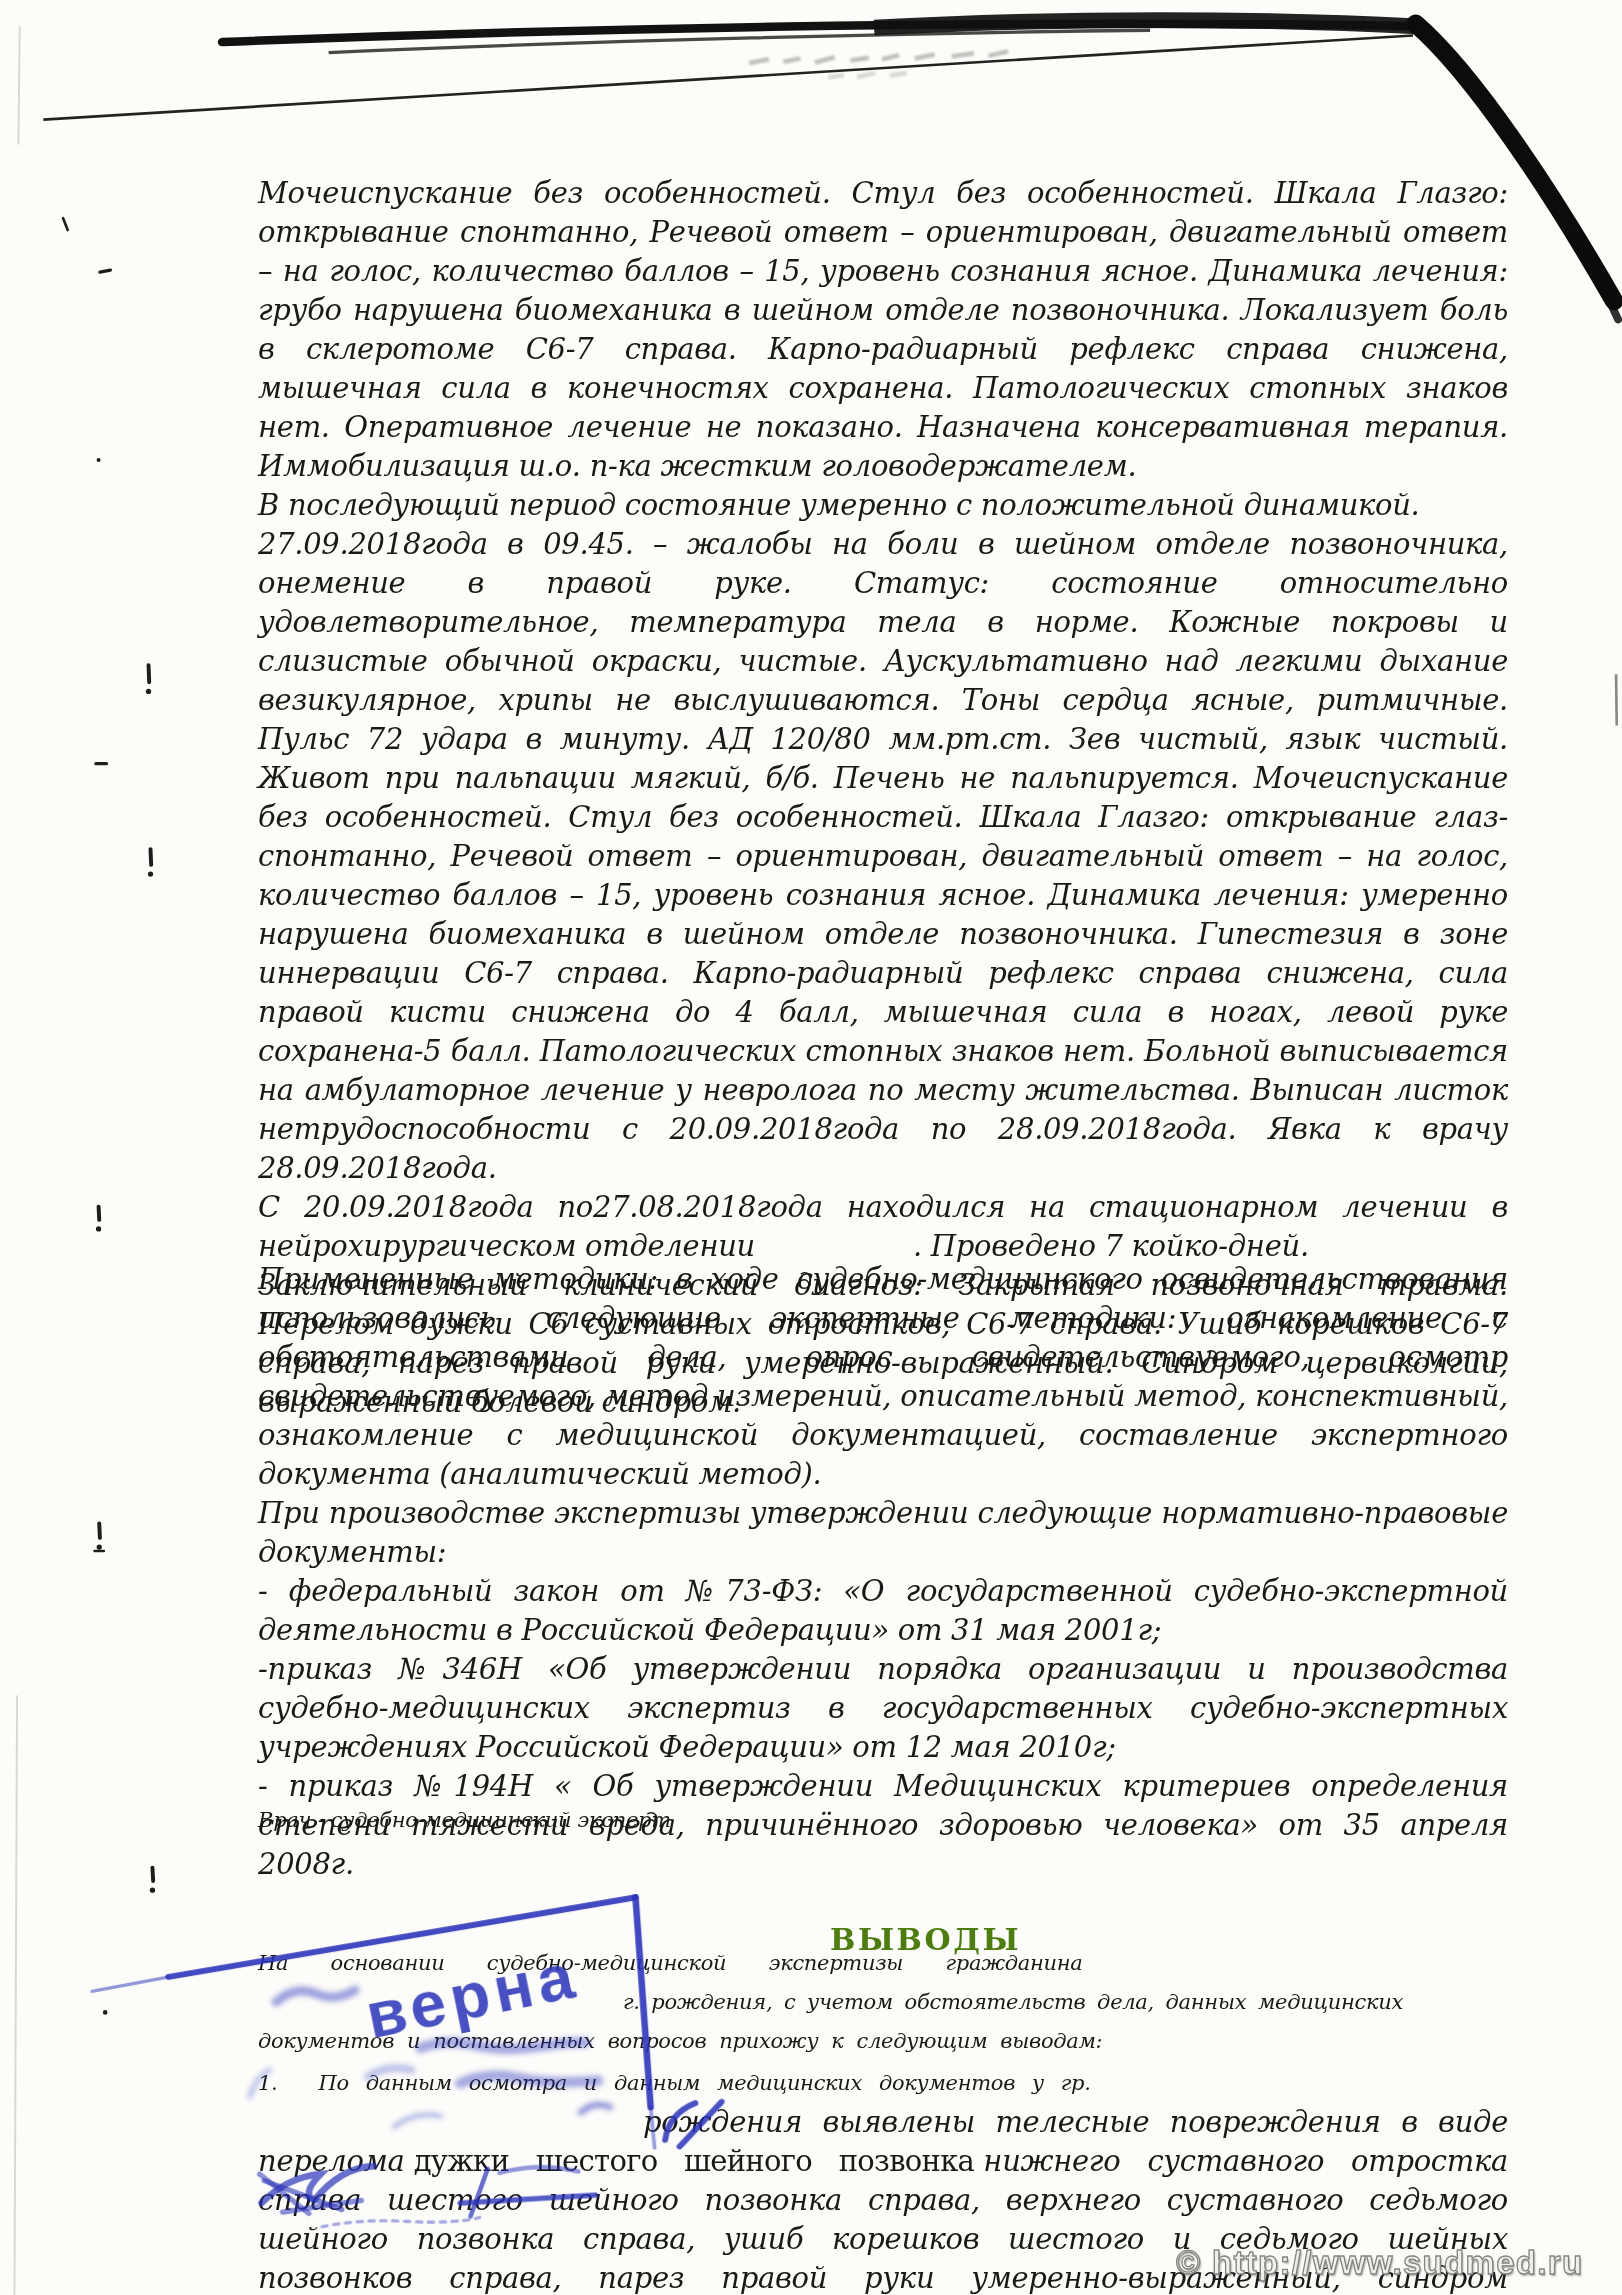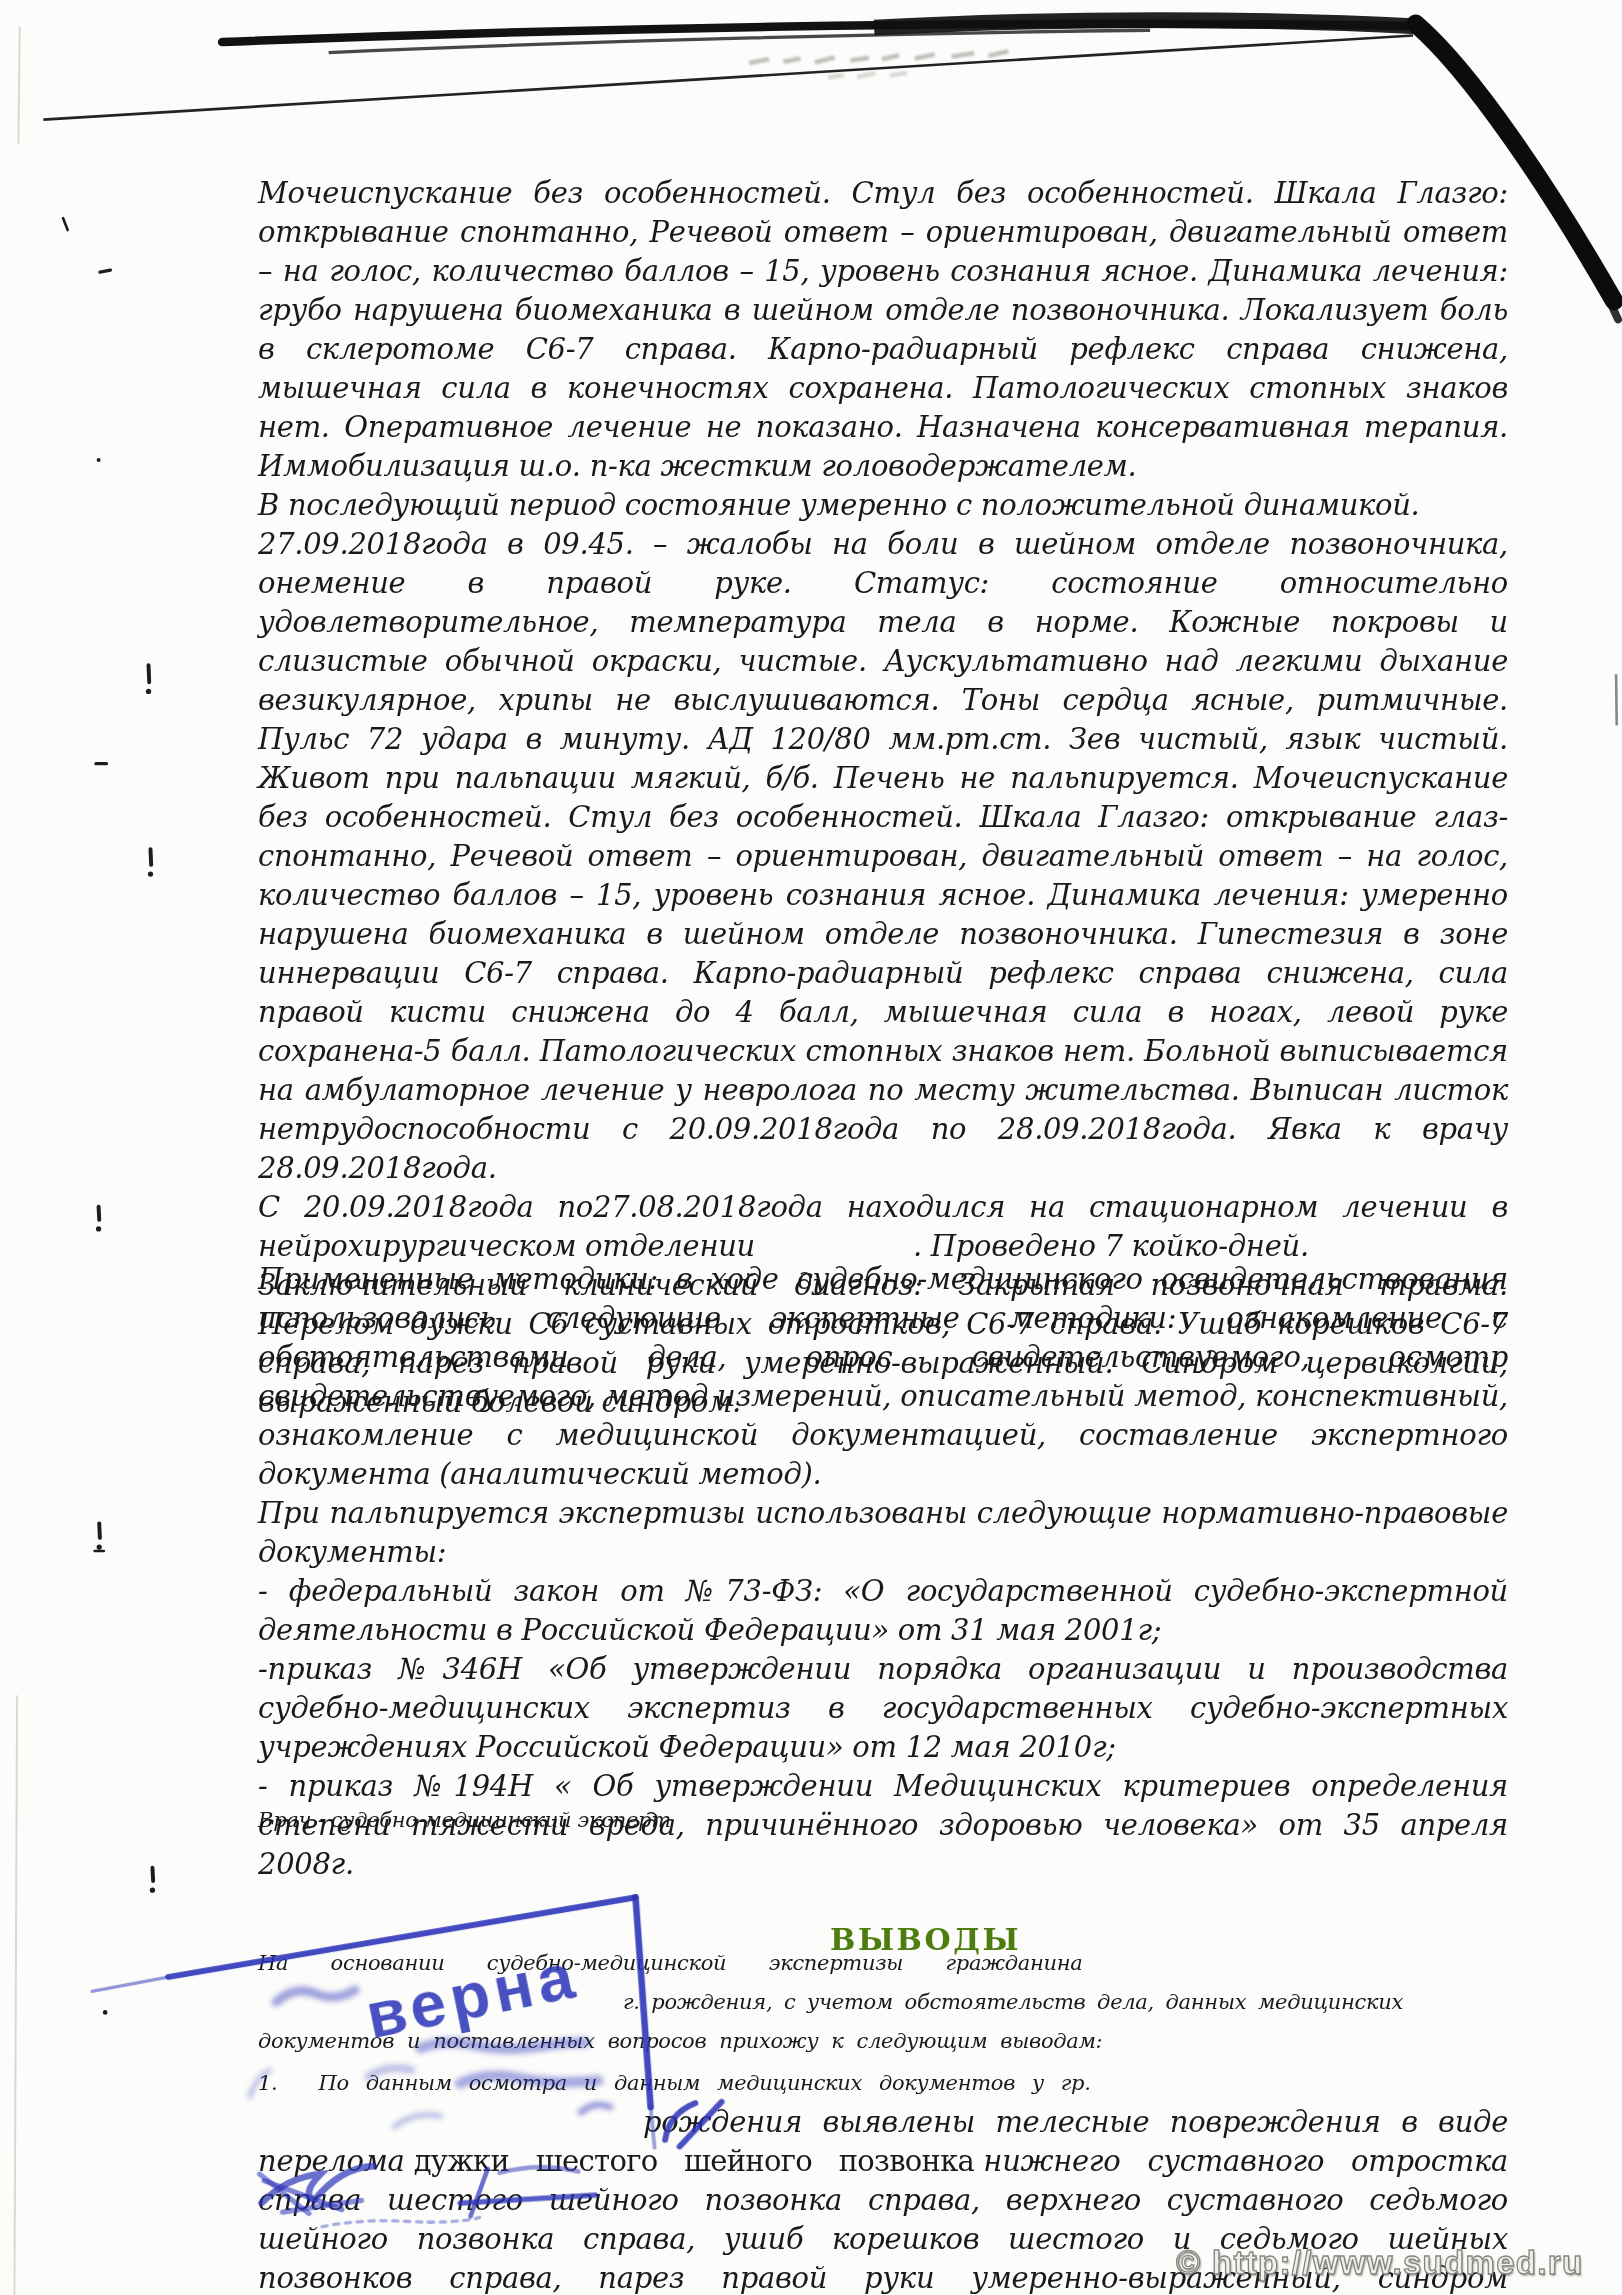--- a/index.html
+++ b/index.html
@@ -119,21 +119,21 @@
   <div class="abs" style="top:174px">
     <p class="para">Мочеиспускание без особенностей. Стул без особенностей. Шкала Глазго: открывание спонтанно, Речевой ответ – ориентирован, двигательный ответ – на голос, количество баллов – 15, уровень сознания ясное. Динамика лечения: грубо нарушена биомеханика в шейном отделе позвоночника. Локализует боль в склеротоме С6-7 справа. Карпо-радиарный рефлекс справа снижена, мышечная сила в конечностях сохранена. Патологических стопных знаков нет. Оперативное лечение не показано. Назначена консервативная терапия. Иммобилизация ш.о. п-ка жестким головодержателем.</p>
     <p class="para">В последующий период состояние умеренно с положительной динамикой.</p>
     <p class="para">27.09.2018года в 09.45. – жалобы на боли в шейном отделе позвоночника, онемение в правой руке. Статус: состояние относительно удовлетворительное, температура тела в норме. Кожные покровы и слизистые обычной окраски, чистые. Аускультативно над легкими дыхание везикулярное, хрипы не выслушиваются. Тоны сердца ясные, ритмичные. Пульс 72 удара в минуту. АД 120/80 мм.рт.ст. Зев чистый, язык чистый. Живот при пальпации мягкий, б/б. Печень не пальпируется. Мочеиспускание без особенностей. Стул без особенностей. Шкала Глазго: открывание глаз- спонтанно, Речевой ответ – ориентирован, двигательный ответ – на голос, количество баллов – 15, уровень сознания ясное. Динамика лечения: умеренно нарушена биомеханика в шейном отделе позвоночника. Гипестезия в зоне иннервации С6-7 справа. Карпо-радиарный рефлекс справа снижена, сила правой кисти снижена до 4 балл, мышечная сила в ногах, левой руке сохранена-5 балл. Патологических стопных знаков нет. Больной выписывается на амбулаторное лечение у невролога по месту жительства. Выписан листок нетрудоспособности с 20.09.2018года по 28.09.2018года. Явка к врачу 28.09.2018года.</p>
     <p class="para"><span>С 20.09.2018года по27.08.2018года находился на стационарном лечении в нейрохирургическом отделении</span><span class="redact-gap" style="width:158px"></span><span>. Проведено 7 койко-дней.</span></p>
     <p class="para">Заключительный клинический диагноз: Закрытая позвоночная травма. Перелом дужки С6 суставных отростков, С6-7 справа. Ушиб корешков С6-7 справа, парез правой руки умеренно-выраженный. Синдром цервиколгии, выраженный болевой синдром.</p>
   </div>
 
   <div class="abs" style="top:1260px">
     <p class="para">Примененные методики: в ходе судебно-медицинского освидетельствования использовались следующие экспертные методики: ознакомление с обстоятельствами дела, опрос свидетельствуемого, осмотр свидетельствуемого, метод измерений, описательный метод, конспективный, ознакомление с медицинской документацией, составление экспертного документа (аналитический метод).</p>
-    <p class="para">При пальпируется экспертизы использованы следующие нормативно-правовые документы:</p>
+    <p class="para">При производстве экспертизы утверждении следующие нормативно-правовые документы:</p>
     <p class="para">- федеральный закон от №73-ФЗ: «О государственной судебно-экспертной деятельности в Российской Федерации» от 31 мая 2001г;</p>
     <p class="para">-приказ №346Н «Об утверждении порядка организации и производства судебно-медицинских экспертиз в государственных судебно-экспертных учреждениях Российской Федерации» от 12 мая 2010г;</p>
     <p class="para">- приказ №194Н « Об утверждении Медицинских критериев определения степени тяжести вреда, причинённого здоровью человека» от 35 апреля 2008г.</p>
   </div>
 
   <p class="line abs" style="top:1801px">Врач -  судебно-медицинский эксперт</p>
 
   <div class="heading" style="left:830px; top:1910px">ВЫВОДЫ</div>
 
   <p class="line abs" style="top:1944px; word-spacing:36px">На основании судебно-медицинской экспертизы гражданина</p>

